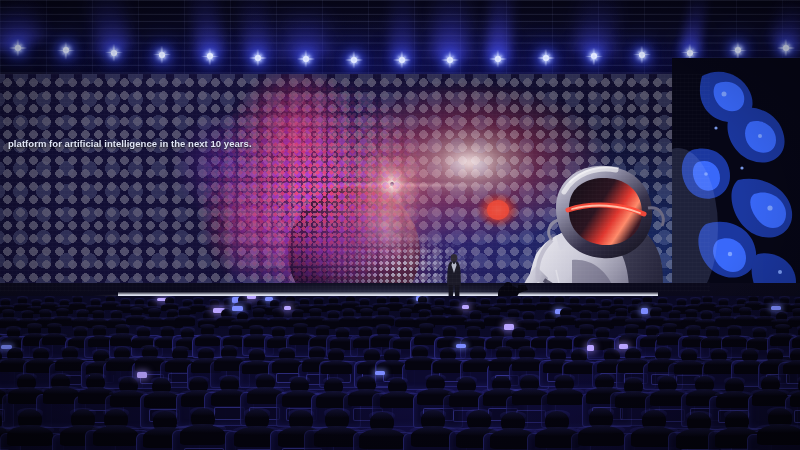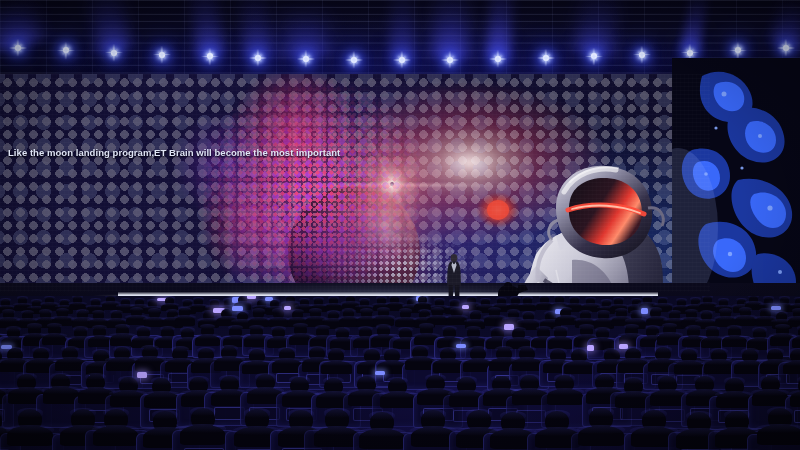--- a/index.html
+++ b/index.html
@@ -543,21 +543,21 @@
           <path d="M120,47 C142,41 168,43 188,51" stroke="#ffd0b8" stroke-width="1.8" fill="none" opacity="0.85" stroke-linecap="round"></path>
 
           <path d="M196,46 C208,44 214,54 210,64" stroke="#6a6880" stroke-width="3" fill="none"></path>
           <path d="M106,58 C96,62 94,72 100,78" stroke="#8a889f" stroke-width="3" fill="none"></path>
 
           <path d="M100,78 C88,90 84,104 86,118" stroke="#b9b7c8" stroke-width="4" fill="none" opacity="0.8"></path>
         </svg>
       </div>
 
       <div class="screen-copy">
-        <div class="subline">Like the moon landing program,ET Brain will become the most important</div>
+        <div class="subline" style="margin-top:0">platform for artificial intelligence in the next 10 years.</div>
       </div>
 
       <div class="led-grid"></div>
     </div>
   </div>
 
   <div class="foliage">
     <svg class="foliage-svg" viewBox="0 0 128 250" preserveAspectRatio="none">
       <rect width="128" height="250" fill="#060616"></rect>
       <g opacity="0.85" fill="#1f40b8">

